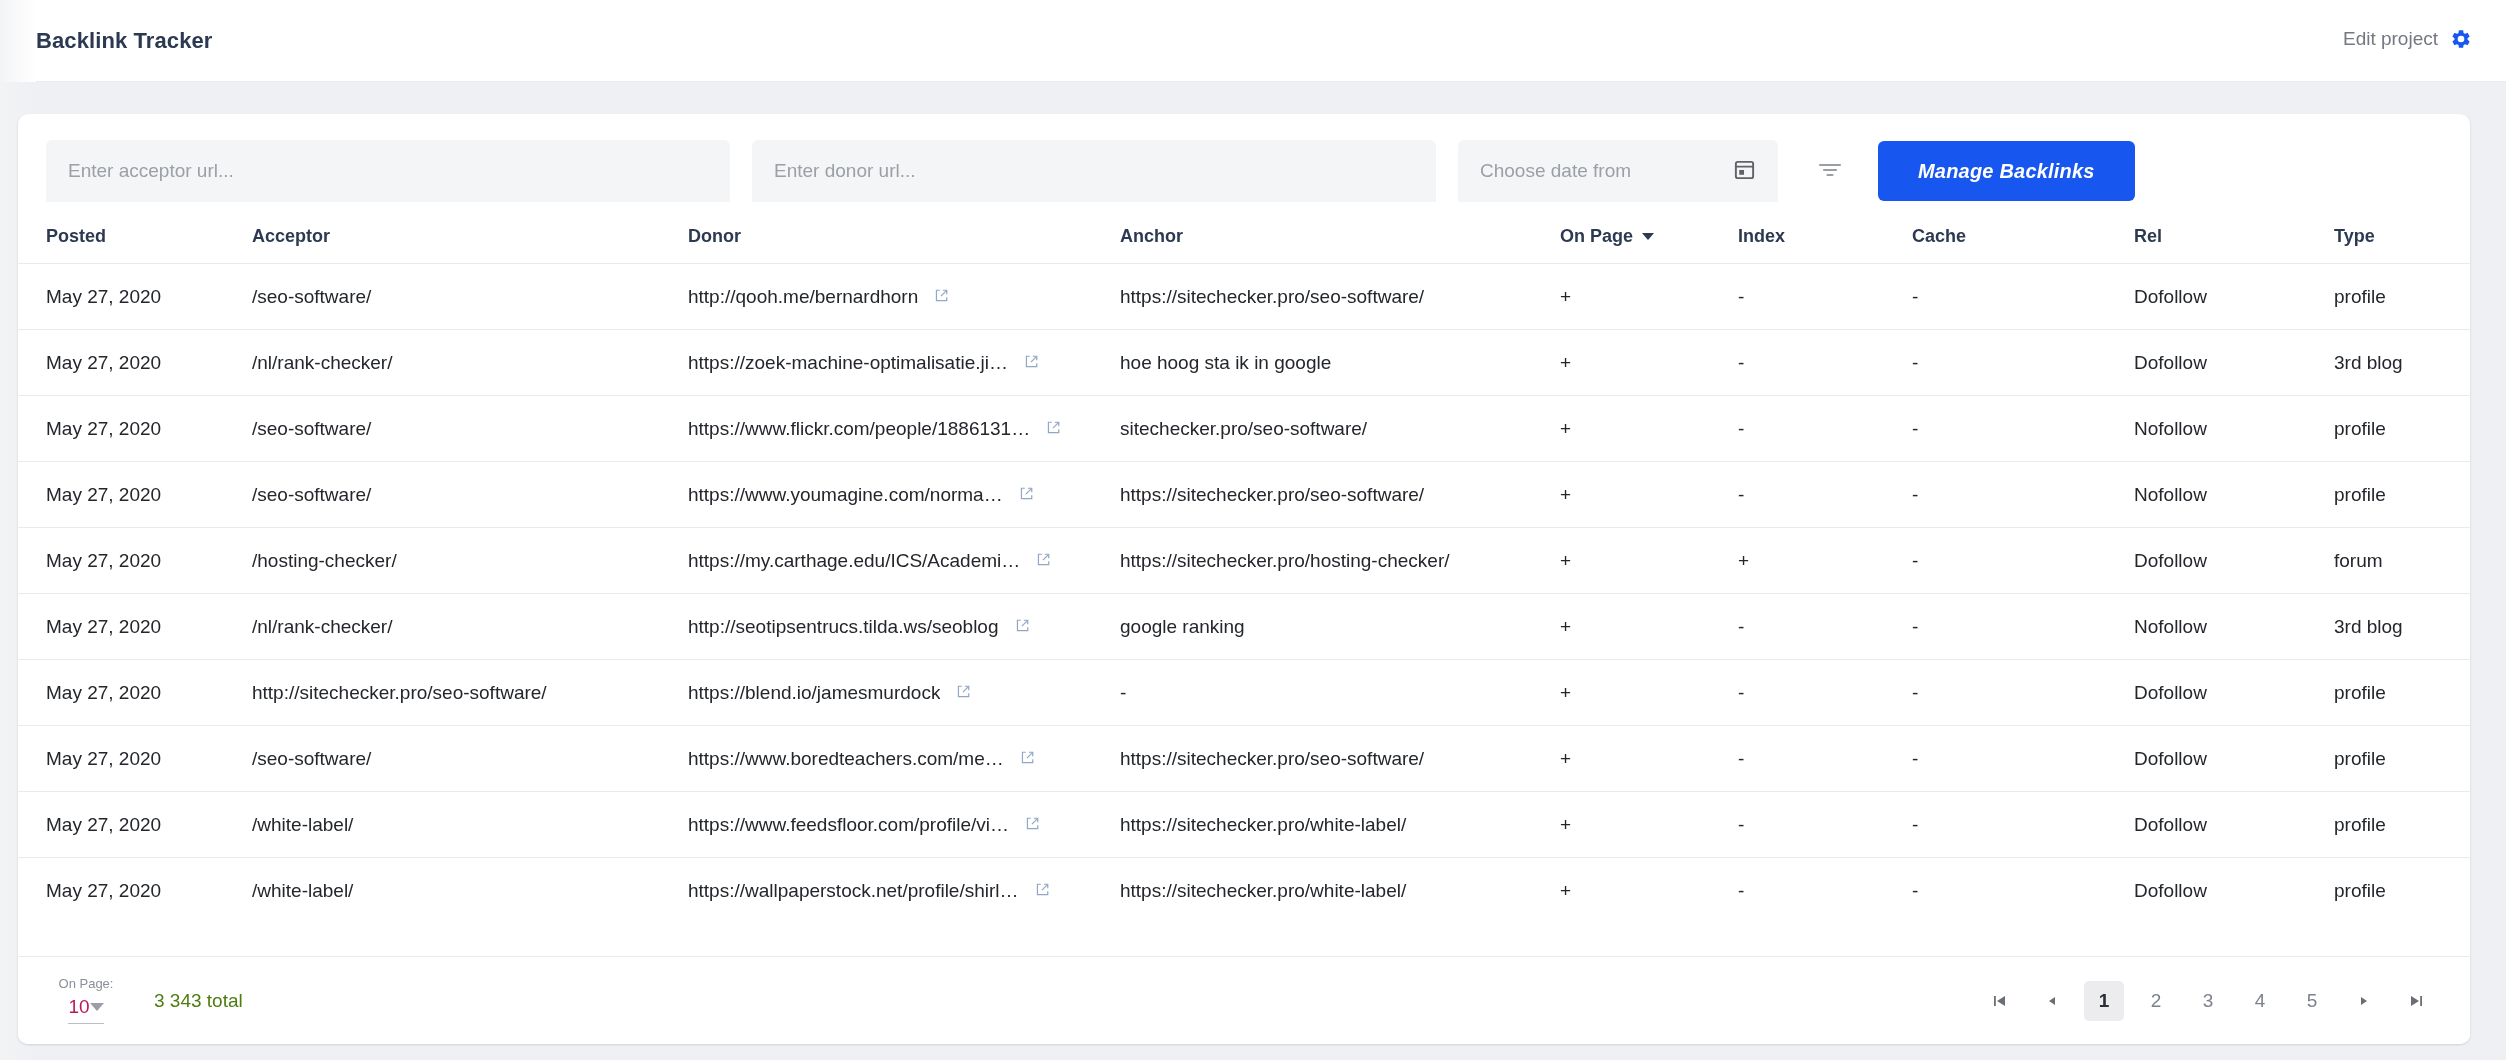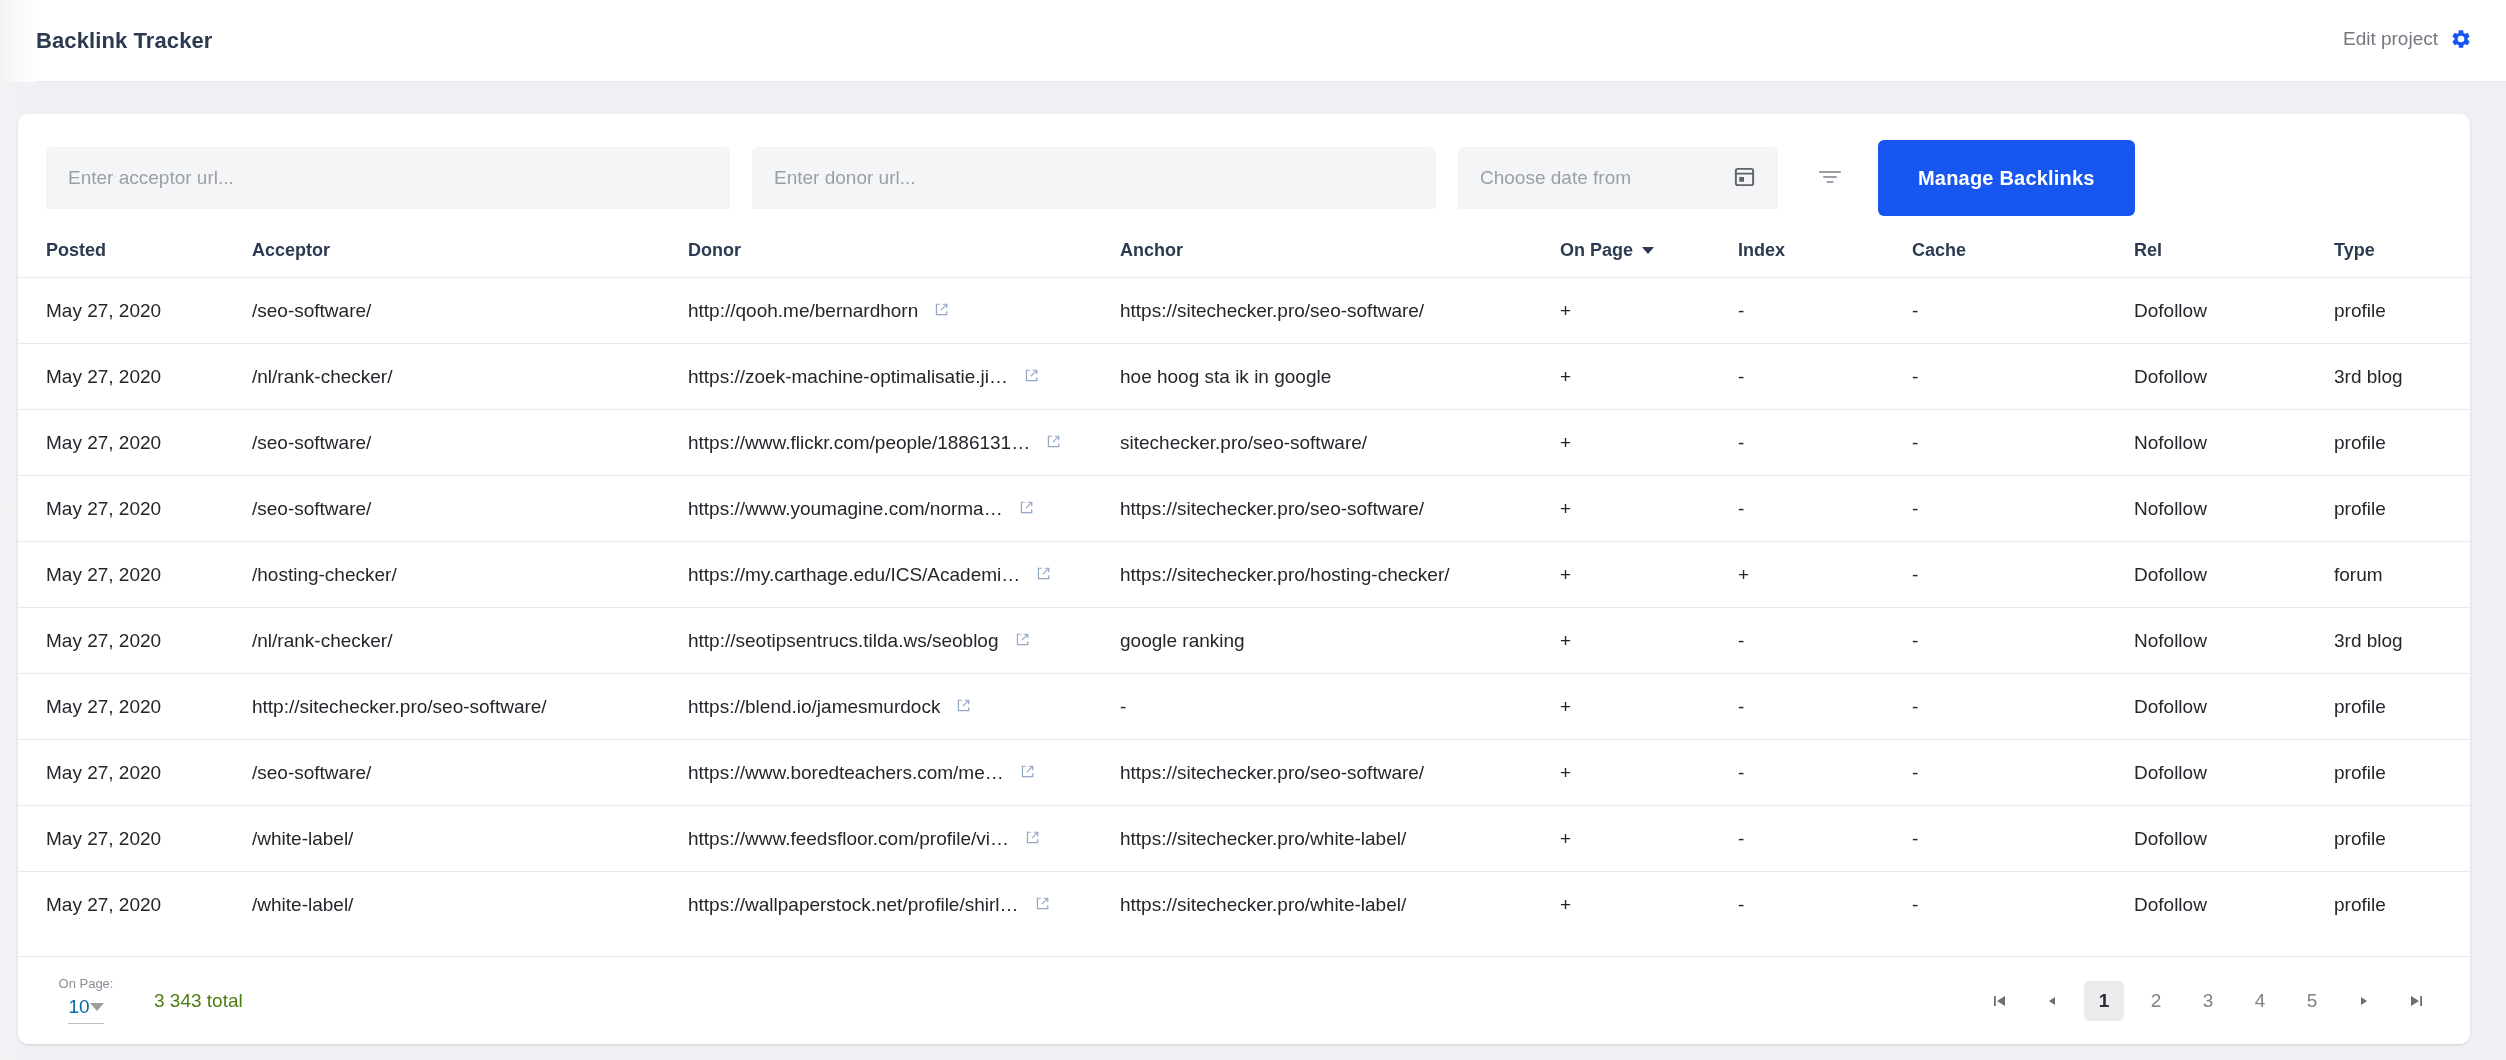--- a/index.html
+++ b/index.html
@@ -106,32 +106,33 @@
   .filter-toggle {
     width: 60px;
     display: flex;
     align-items: center;
     justify-content: center;
     margin-left: 22px;
     cursor: pointer;
   }
   .btn-primary {
     margin-left: 18px;
-    height: 76px;
+    height: 60px;
     padding: 0 40px;
     background: #1857ef;
     color: #fff;
     border: none;
     border-radius: 6px;
     font-family: "Liberation Sans", sans-serif;
     font-size: 20px;
     font-weight: bold;
     letter-spacing: .2px;
     cursor: pointer;
     white-space: nowrap;
+    font-style: italic;
   }
 
   
   table.backlinks {
     width: 2452px;
     border-collapse: collapse;
     table-layout: fixed;
     margin-top: 12px;
   }
   table.backlinks th {
@@ -228,21 +229,21 @@
   .onpage-control {
     display: flex;
     align-items: center;
     justify-content: space-between;
     border-bottom: 1px solid #bcc0c6;
     padding-bottom: 5px;
     cursor: pointer;
   }
   .onpage-value {
     font-size: 19px;
-    color: #0369a1;
+    color: #be185d;
   }
   .sel-caret {
     width: 0; height: 0;
     border-left: 7px solid transparent;
     border-right: 7px solid transparent;
     border-top: 8px solid #9a9ea5;
   }
   .total-label {
     font-size: 19px;
     color: #4d7c0f;

